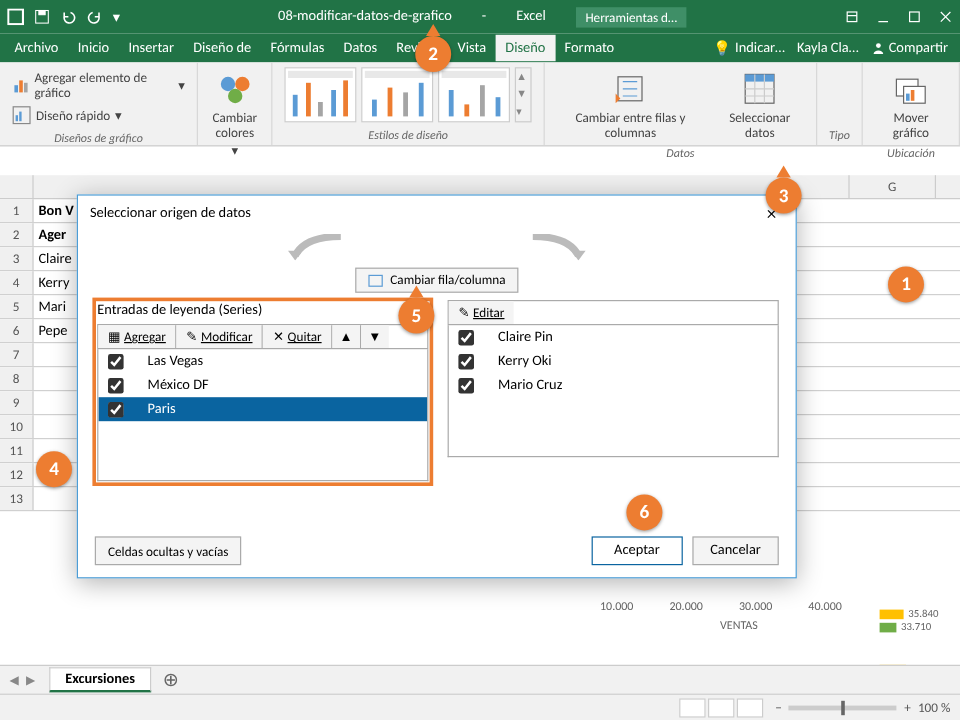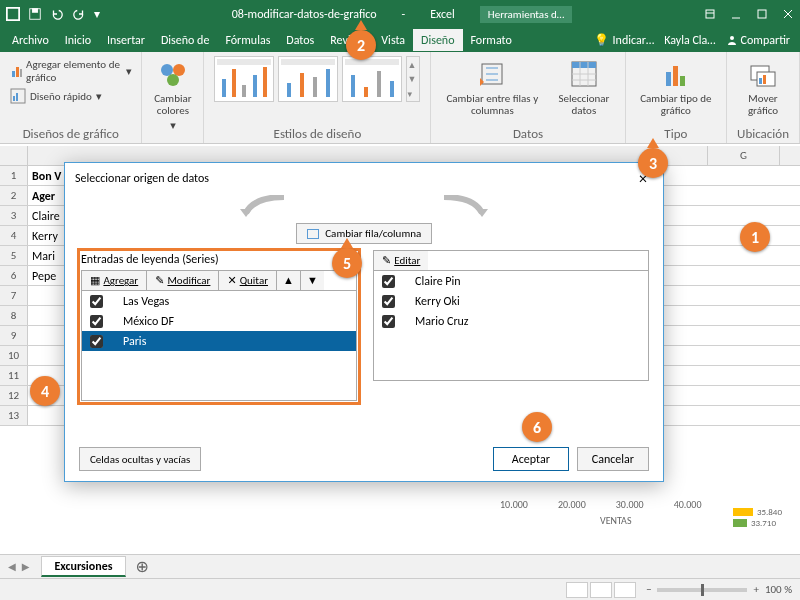--- a/index.html
+++ b/index.html
@@ -16,23 +16,23 @@
 
 
 .ribbontabs { height:24px; background:#217346; color:#fff; display:flex; align-items:center; padding:0 4px; font-size:12px; }
 .ribbontabs .tab { padding:4px 8px; cursor:pointer; }
 .ribbontabs .tab.active { background:#f3f3f3; color:#217346; }
 .ribbontabs .spacer { flex:1; }
 .ribbontabs .right { display:flex; align-items:center; gap:10px; margin-right:6px; }
 .ribbontabs .right svg { width:12px; height:12px; }
 
 
-.ribbon { height:92px; background:#f1f1f1; border-bottom:1px solid #ccc; display:flex; }
+.ribbon { height:70px; background:#f1f1f1; border-bottom:1px solid #ccc; display:flex; }
 .ribbon .group { border-right:1px solid #d8d8d8; padding:4px 10px 2px 10px; display:flex; flex-direction:column; }
-.ribbon .group .glabel { font-size:13px; color:#666; text-align:center; margin-top:auto; padding-top:2px;}
+.ribbon .group .glabel { font-size:10px; color:#666; text-align:center; margin-top:auto; padding-top:2px;font-style:italic;}
 .ribbon .bigbtn { display:flex; flex-direction:column; align-items:center; gap:3px; font-size:11px; color:#444; text-align:center; line-height:1.1; padding:2px 4px; cursor:pointer;}
 .ribbon .bigbtn svg { width:32px; height:32px; }
 .ribbon .row { display:flex; gap:10px; }
 .ribbon .stylethumbs { display:flex; gap:4px; }
 .thumb { width:60px; height:46px; border:1px solid #ccc; background:#fff; position:relative; display:flex; align-items:flex-end; justify-content:space-around; padding:4px 3px;}
 .thumb::before { content:""; position:absolute; top:2px; left:2px; right:2px; height:6px; background:#e8e8e8;}
 .bar { width:4px; background:#5b9bd5; }
 .bar.b2 { background:#ed7d31;} .bar.b3{background:#a5a5a5;}
 .smallbtn { font-size:11px; color:#444; display:flex; align-items:center; gap:4px; padding:2px 0; cursor:pointer;}
 
@@ -244,28 +244,20 @@
             <rect x="4" y="4" width="24" height="24" fill="none" stroke="#666"></rect>
             <rect x="4" y="4" width="24" height="6" fill="#5b9bd5"></rect>
             <path d="M4 16h24M4 22h24M12 4v24M20 4v24" stroke="#ccc"></path>
           </svg>
         <span>Seleccionar datos</span>
       </div>
     </div>
     <div class="glabel">Datos</div>
   </div>
   <div class="group">
-    <div class="bigbtn">
-      <svg viewBox="0 0 32 32">
-          <rect x="6" y="14" width="5" height="14" fill="#5b9bd5"></rect>
-          <rect x="13" y="8" width="5" height="20" fill="#ed7d31"></rect>
-          <rect x="20" y="18" width="5" height="10" fill="#70ad47"></rect>
-        </svg>
-      <span>Cambiar tipo de gráfico</span>
-    </div>
     <div class="glabel">Tipo</div>
   </div>
   <div class="group">
     <div class="bigbtn">
       <svg viewBox="0 0 32 32">
           <rect x="4" y="8" width="18" height="14" fill="#fff" stroke="#666"></rect>
           <rect x="10" y="14" width="18" height="14" fill="#fff" stroke="#666"></rect>
           <rect x="12" y="20" width="3" height="6" fill="#5b9bd5"></rect>
           <rect x="16" y="17" width="3" height="9" fill="#ed7d31"></rect>
         </svg>

